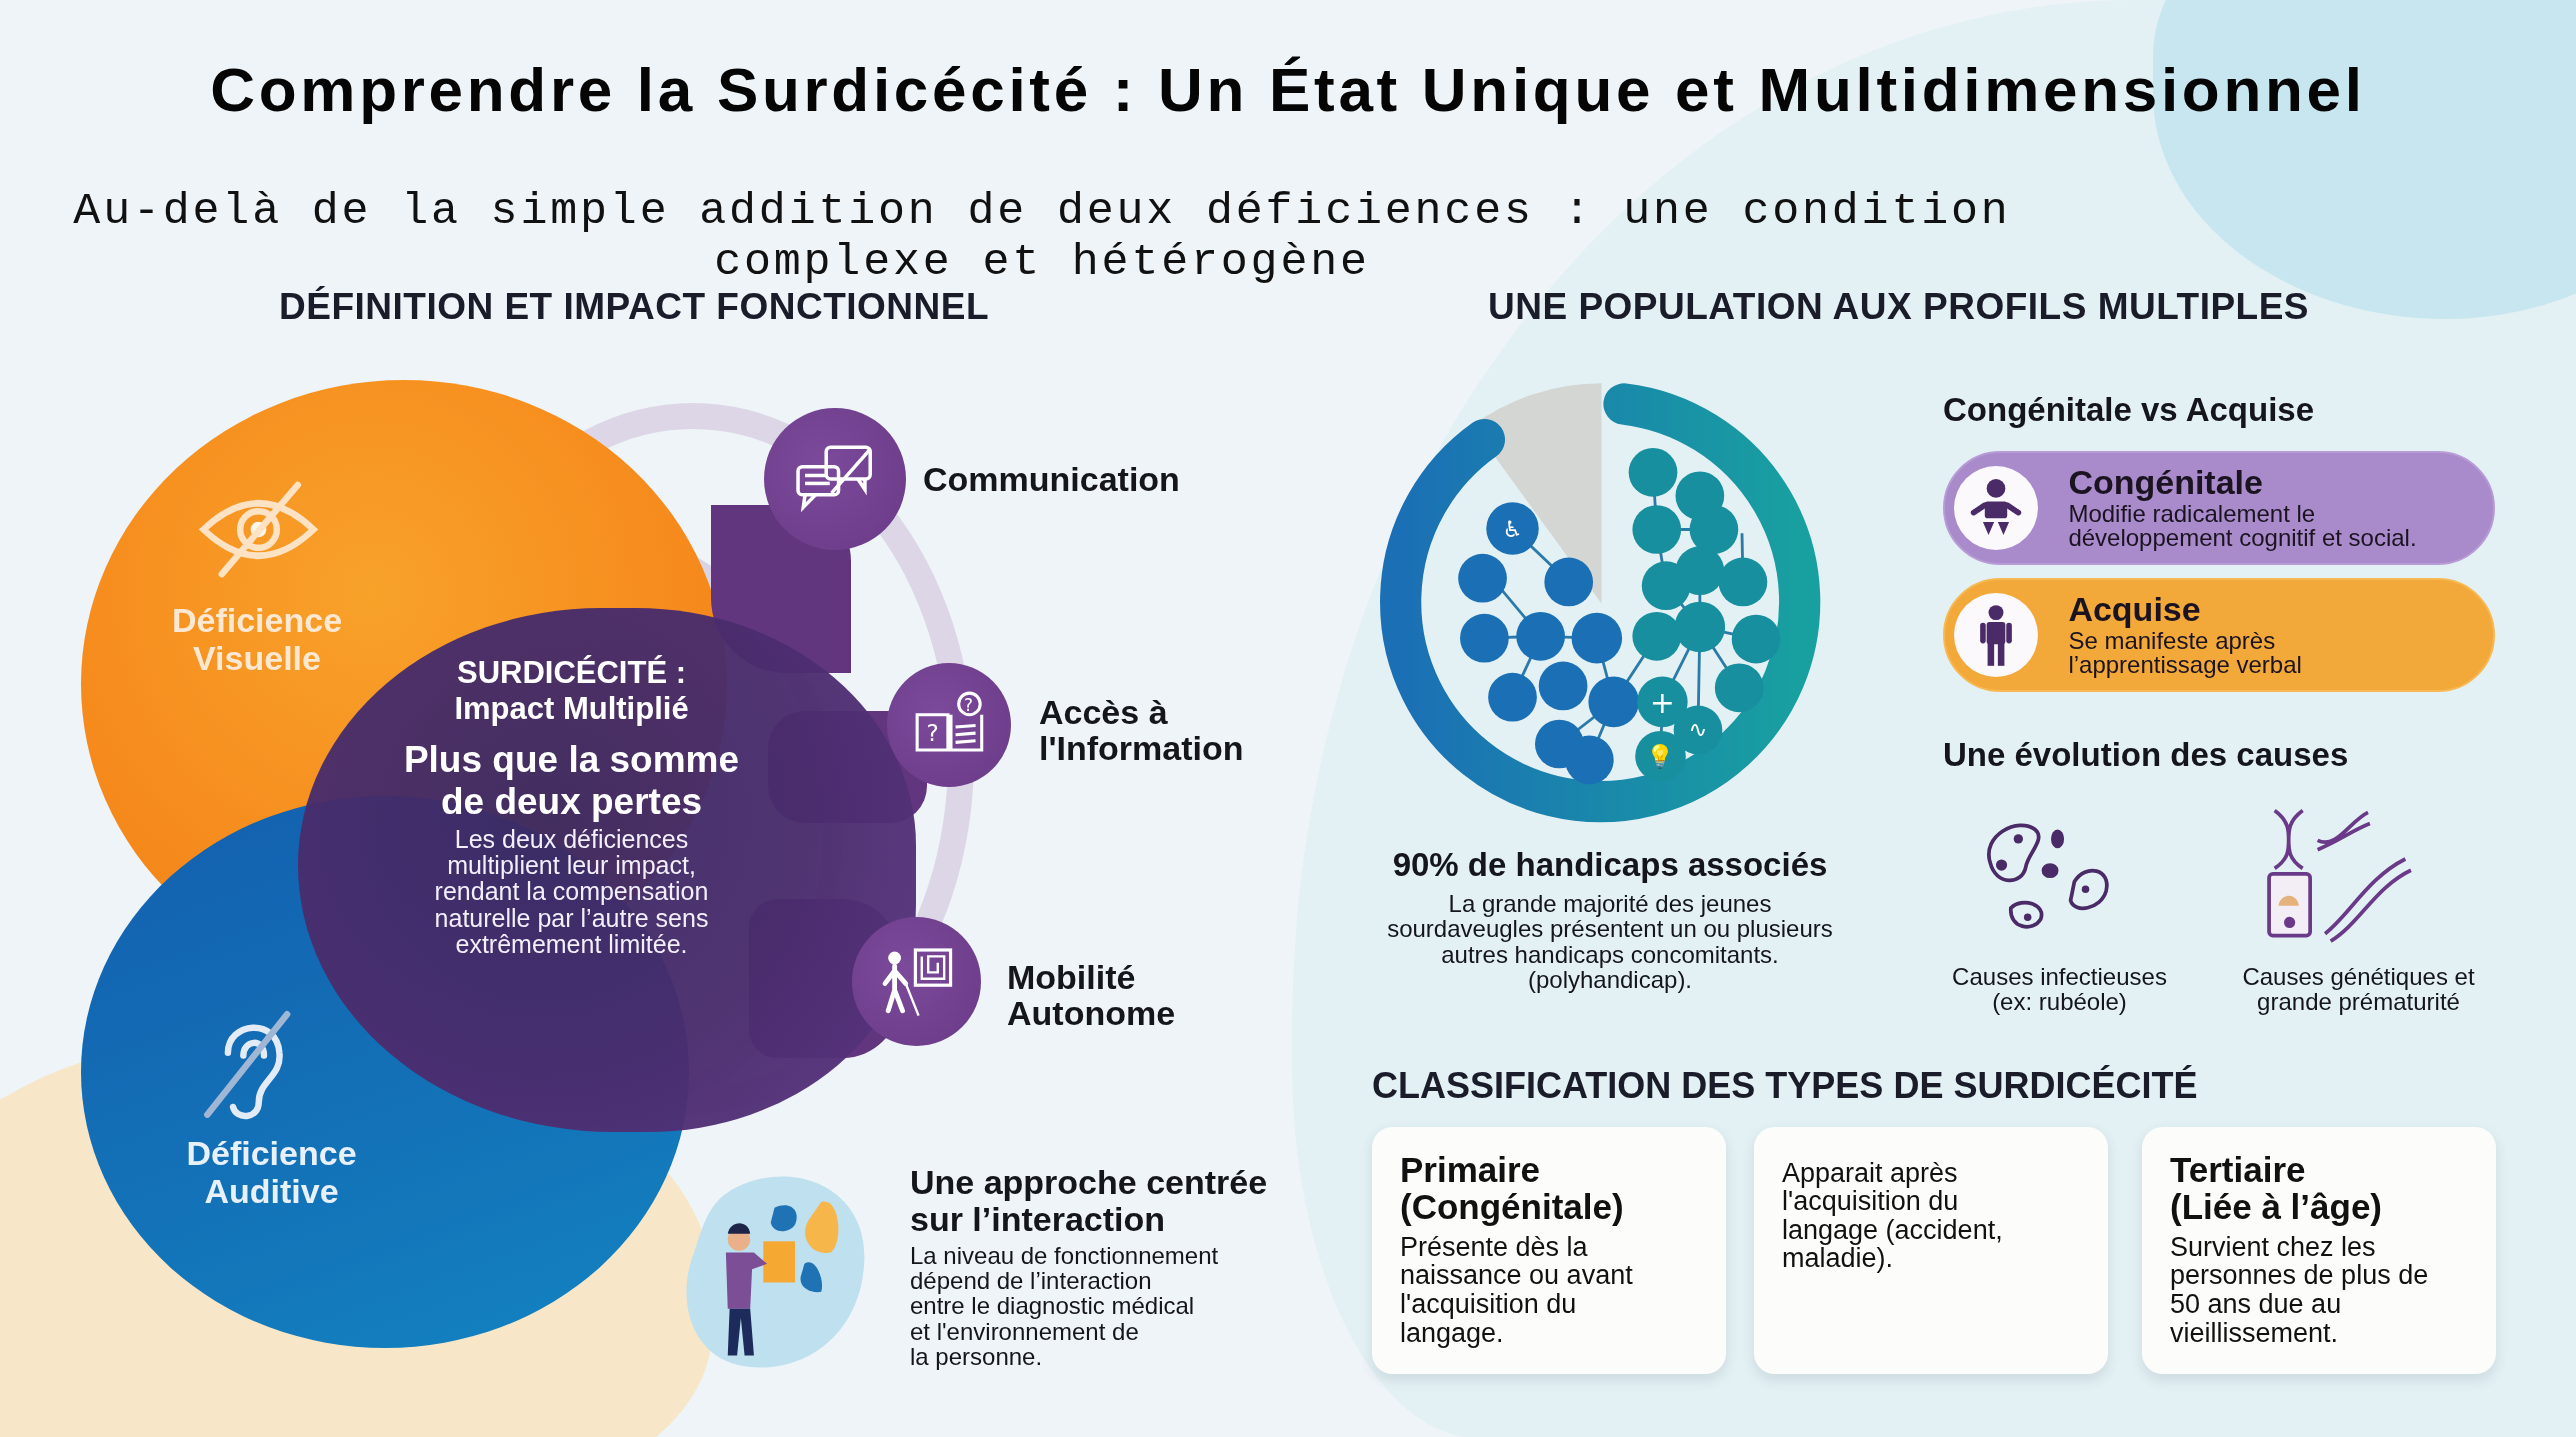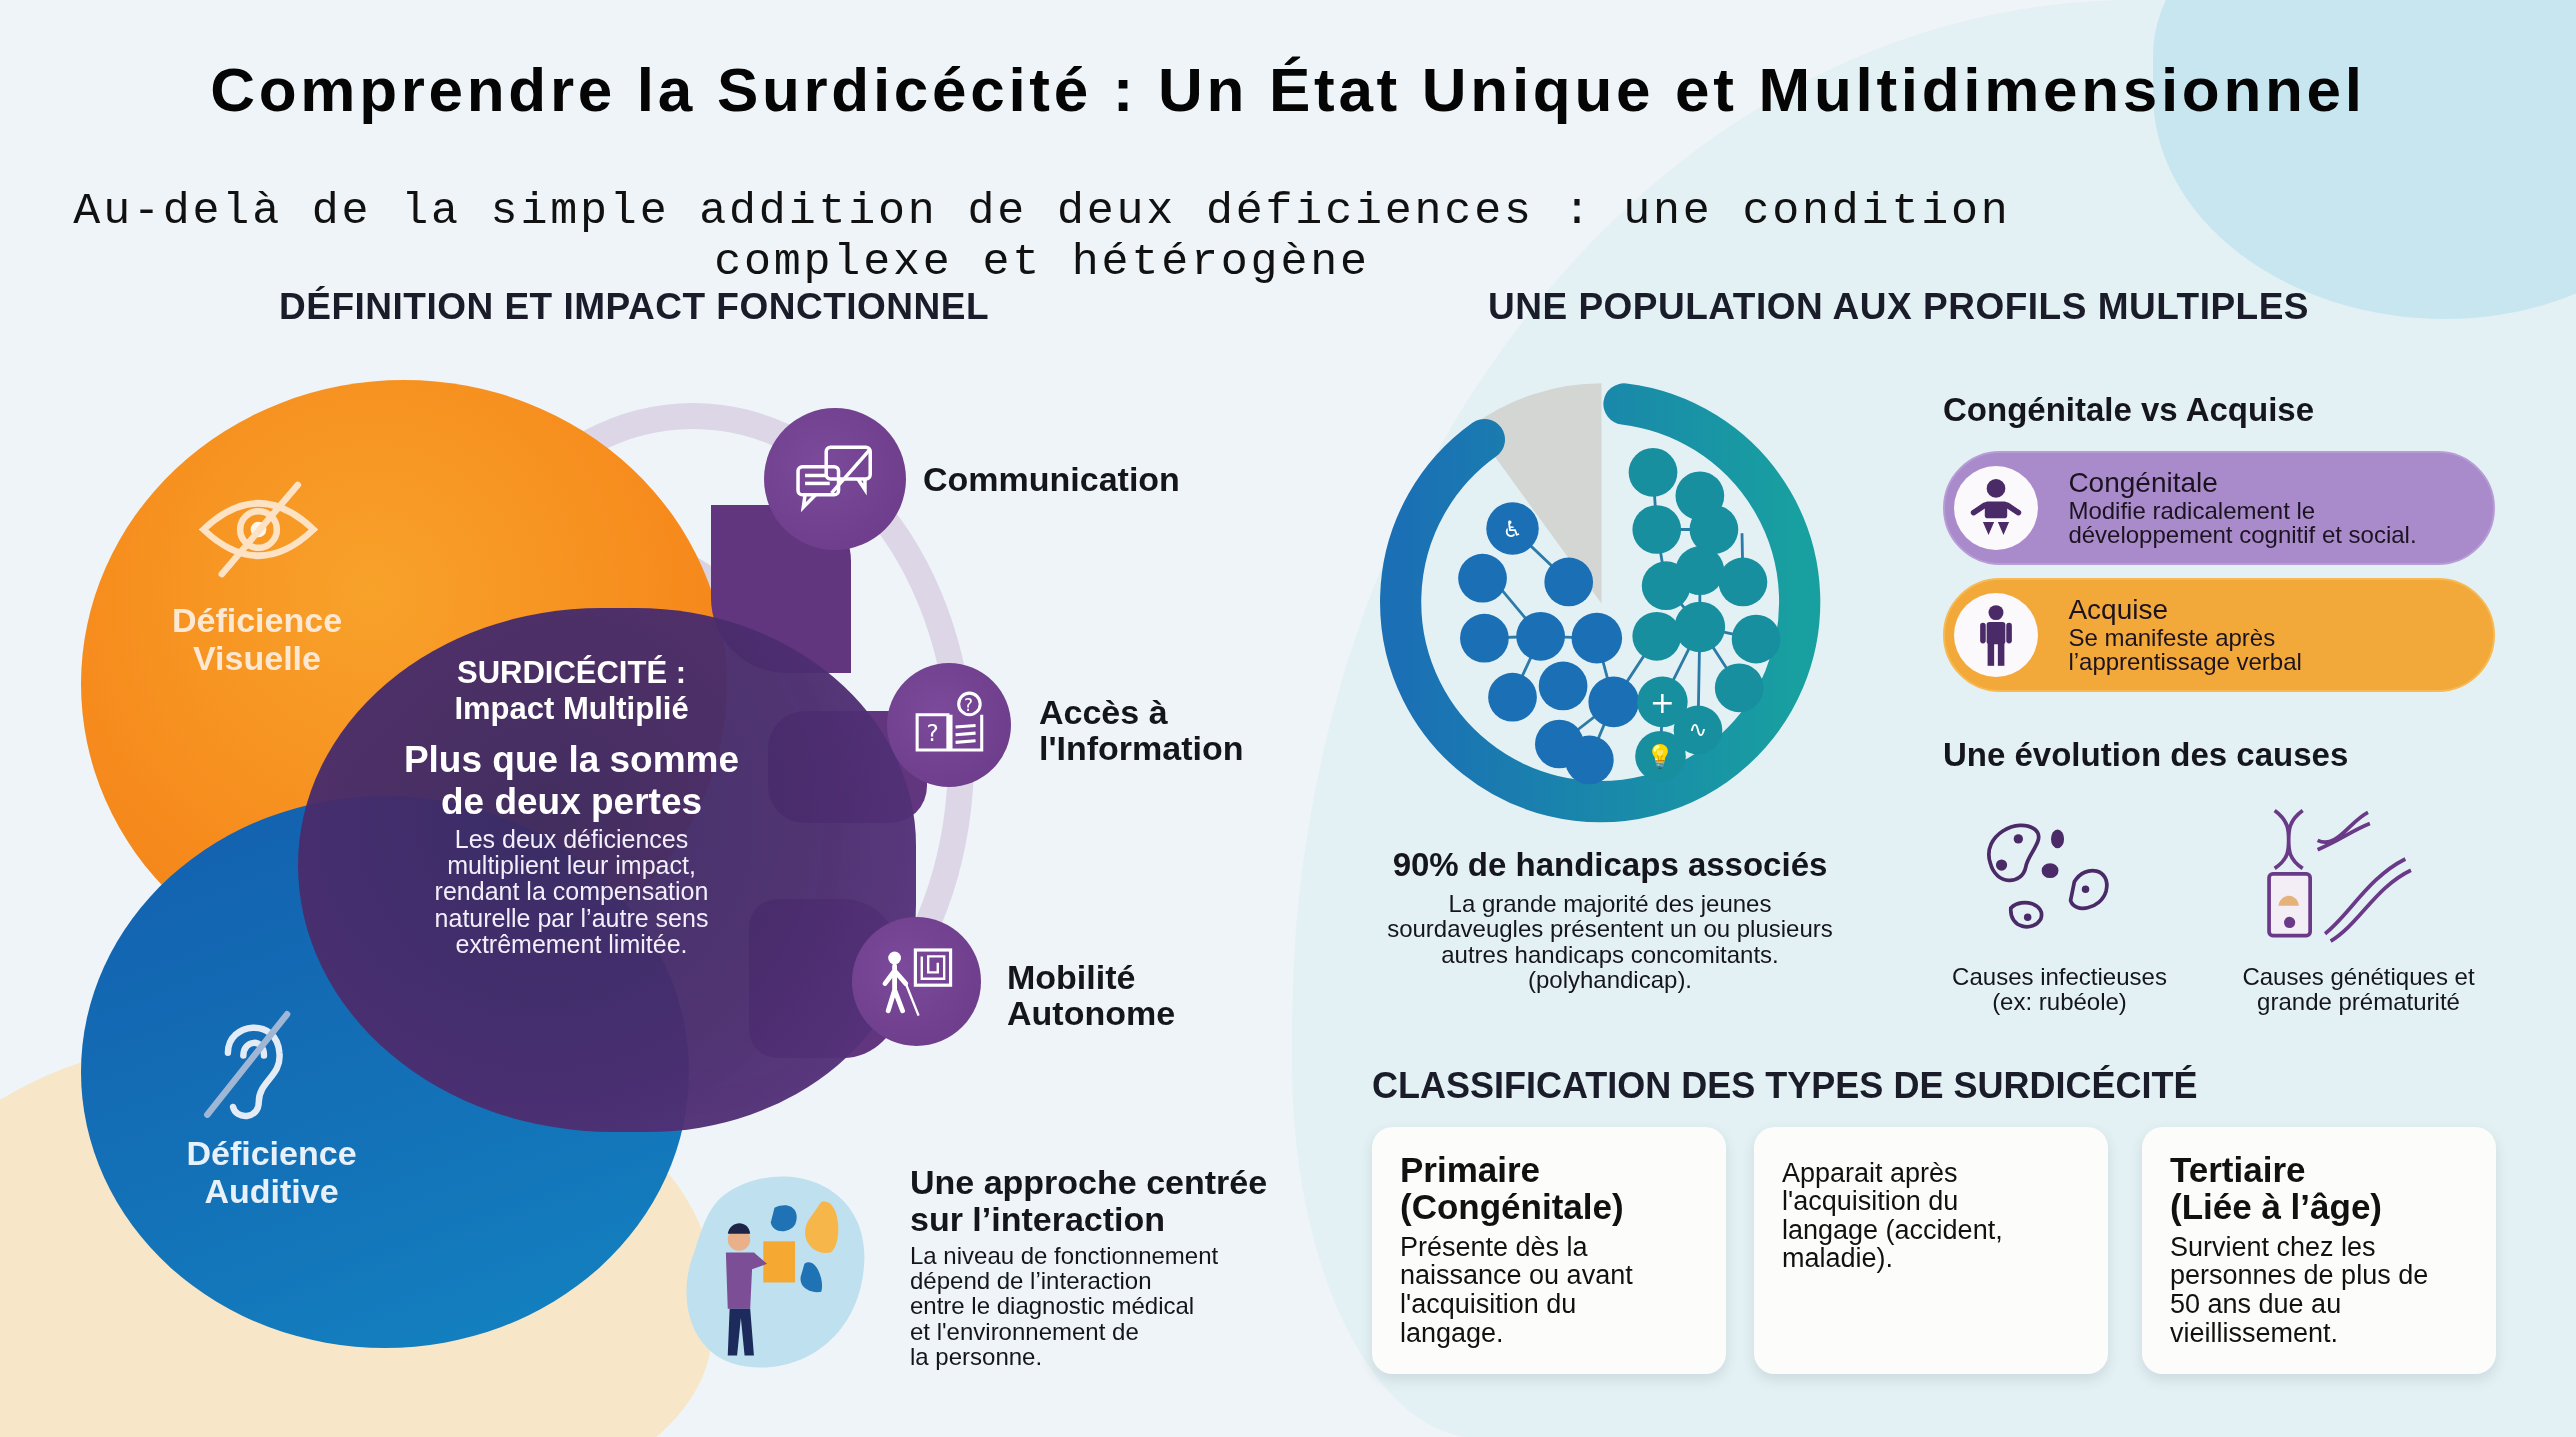--- a/index.html
+++ b/index.html
@@ -117,21 +117,21 @@
     display: flex; align-items: center; padding-left: 9.4px;
   }
   .pill-congenitale { top: 451px; background: #a98acb; border: 2.8px solid #b89cd6; }
   .pill-acquise { top: 578px; background: #f3a83a; border: 2.8px solid #f6b954; }
   .pill-icon {
     width: 84px; height: 84px; border-radius: 50%; background: #fbf9fc;
     display: flex; align-items: center; justify-content: center; flex-shrink: 0;
   }
   .pill-icon svg { width: 56px; height: 62px; }
   .pill-text { margin-left: 30px; color: #1b1420; }
-  .pill-title { font-weight: 400; font-size: 28px; line-height: 1.05; }
+  .pill-title { font-weight: 700; font-size: 34px; line-height: 1.05; }
   .pill-desc { font-size: 24px; line-height: 1.02; margin-top: 1px; }
 
   .cause { position: absolute; text-align: center; font-size: 24px; line-height: 1.06; color: #15161c; }
   .cause-illus { position: absolute; }
 
   .class-heading {
     position: absolute; left: 1372px; top: 1065px; font-weight: 700; font-size: 36px; color: #1a1c2a;
   }
   .card {
     position: absolute; top: 1127px; width: 354px; height: 247px; background: #fcfcfb;

